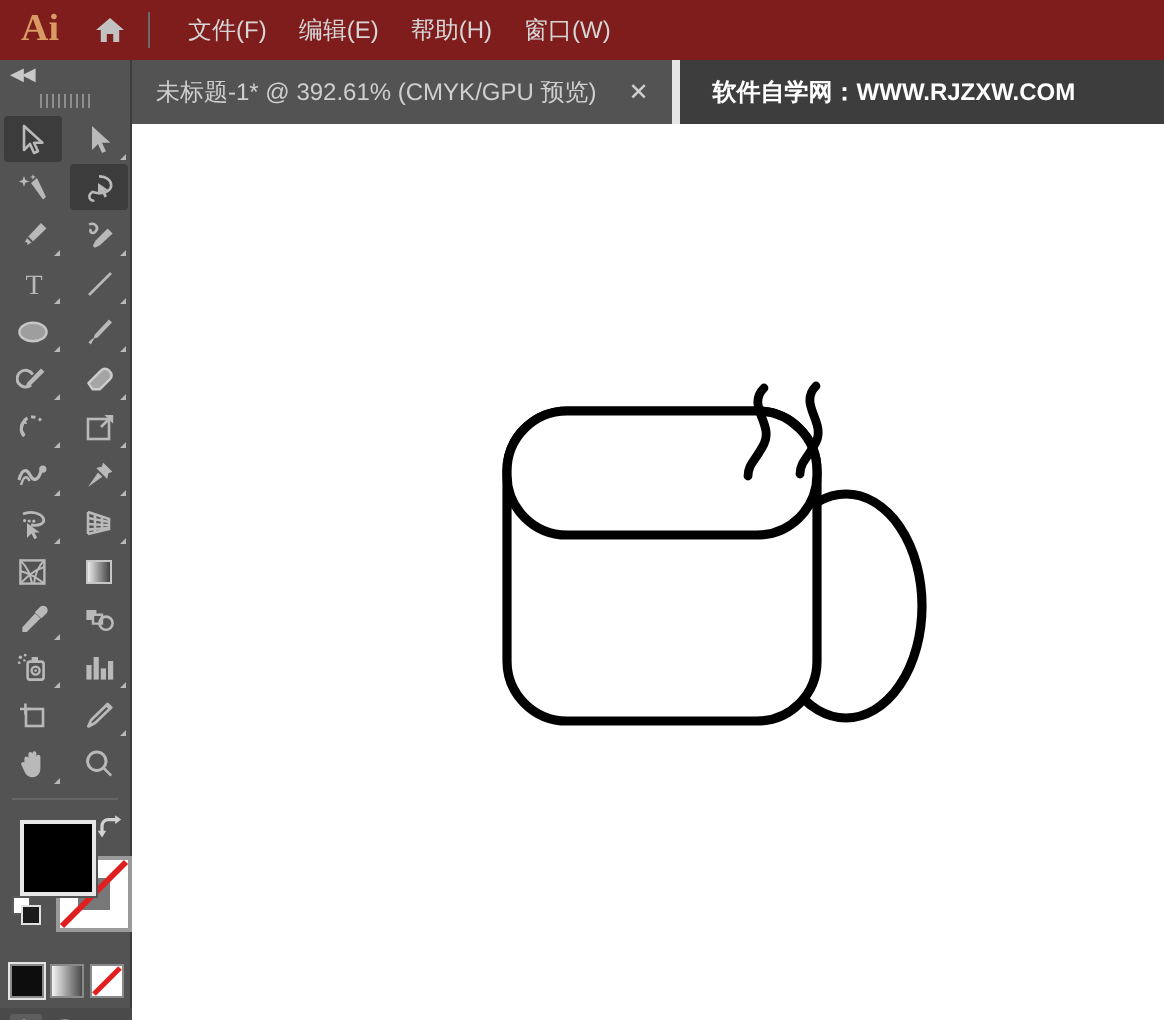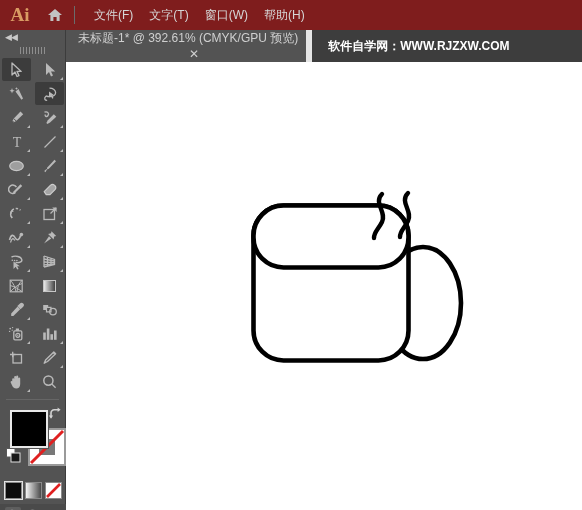--- a/index.html
+++ b/index.html
@@ -51,22 +51,21 @@
     position: absolute; left: 66px; top: 30px;
     width: 516px; height: 32px;
     background: #3d3d3d;
     display: flex; align-items: stretch;
   }
   #doc-tab {
     height: 32px;
     background: #535353;
     display: flex; align-items: center;
     padding: 0 8px 0 12px;
-    border-right: 6px solid #e5e5e5;
-    flex-direction: column;
+    border-right: 4px solid #e5e5e5;
   }
   #doc-tab-title {
     color: #cfcfcf;
     font-size: 12px;
     white-space: nowrap;
   }
   #doc-tab-close {
     color: #cfcfcf;
     font-size: 12px;
     margin-left: 12px;
@@ -225,23 +224,23 @@
   <div id="menubar">
     <div id="ai-logo">Ai</div>
     <div id="home-btn">
       <svg width="16" height="14" viewBox="0 0 16 14">
         <path d="M8 1 L15 7 L12.6 7 L12.6 13 L9.6 13 L9.6 9 L6.4 9 L6.4 13 L3.4 13 L3.4 7 L1 7 Z" fill="#c2c2c2"></path>
       </svg>
     </div>
     <div id="menu-sep"></div>
     <div id="menu-items">
       <div class="menu-item">文件(F)</div>
-      <div class="menu-item">文字(T)</div>
+      <div class="menu-item">编辑(E)</div>
+      <div class="menu-item">帮助(H)</div>
       <div class="menu-item">窗口(W)</div>
-      <div class="menu-item">帮助(H)</div>
     </div>
   </div>
 
   <div id="tabbar">
     <div id="doc-tab">
       <span id="doc-tab-title">未标题-1* @ 392.61% (CMYK/GPU 预览)</span>
       <span id="doc-tab-close">✕</span>
     </div>
     <div id="watermark">软件自学网：WWW.RJZXW.COM</div>
   </div>

